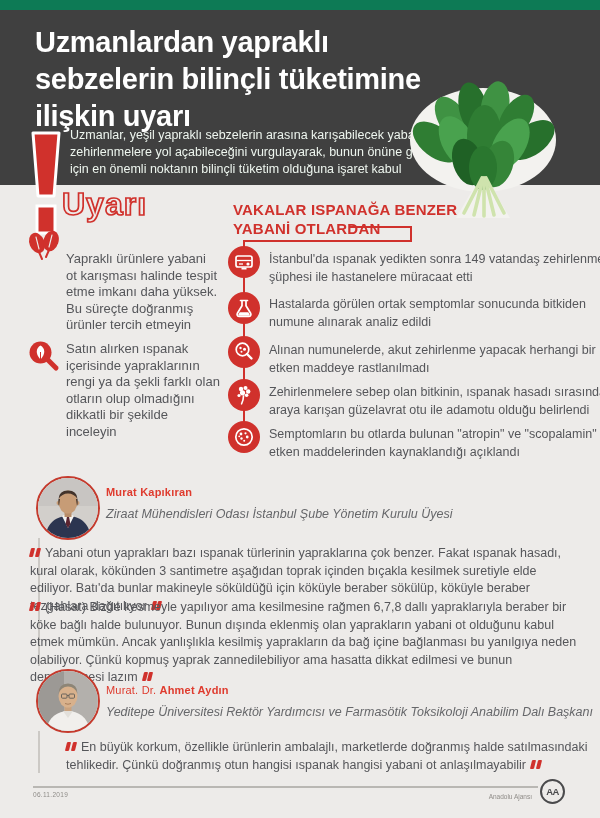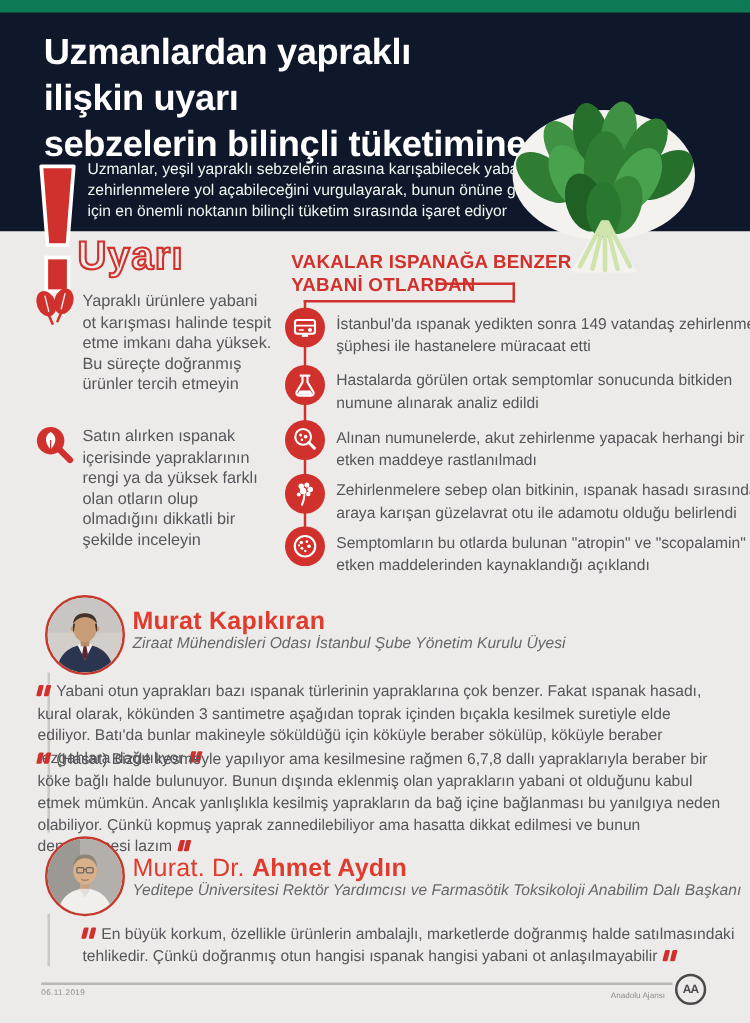--- a/index.html
+++ b/index.html
@@ -1,21 +1,21 @@
 <!DOCTYPE html>
 <html lang="tr"><head>
 <meta charset="utf-8">
 <style>
   html,body{margin:0;padding:0;}
   .canvas{position:relative;width:600px;height:818px;background:#edebe9;overflow:hidden;
           font-family:"Liberation Sans",sans-serif;color:#55565a;}
   .abs{position:absolute;}
 
   
-  .hdr{position:absolute;left:0;top:0;width:600px;height:185px;background:#0f172a;}
+  .hdr{position:absolute;left:0;top:0;width:600px;height:185px;background:#404040;}
   .hdr-strip{position:absolute;left:0;top:0;width:600px;height:10px;background:#0d7a55;}
   .title{position:absolute;left:35px;top:24px;color:#ffffff;font-size:29px;font-weight:bold;
          line-height:37px;letter-spacing:-0.3px;}
   .title span{display:block;}
   .subtitle{position:absolute;left:70px;top:127px;color:#eef6ef;font-size:12.5px;line-height:17px;}
   .subtitle span{display:block;}
 
   
   .excl{position:absolute;left:27px;top:130px;}
   .uyari{position:absolute;left:62px;top:186px;font-size:32px;font-weight:bold;
@@ -29,21 +29,21 @@
   .cases-title{position:absolute;left:233px;top:200px;width:240px;font-size:15px;font-weight:bold;
                color:#d0312c;line-height:19px;letter-spacing:0.2px;}
   .conn{position:absolute;background:#d0312c;}
   .case-icon{position:absolute;left:228px;width:32px;height:32px;}
   .case-text{position:absolute;left:269px;width:340px;font-size:12.5px;line-height:18px;color:#55565a;}
 
   
   .avatar{position:absolute;left:36px;width:60px;height:60px;border-radius:50%;
           border:2px solid #c53a2d;box-shadow:inset 0 0 0 2.5px #ffffff;overflow:hidden;background:#d7d4d0;}
   .avatar svg{display:block;width:60px;height:60px;}
-  .ename{position:absolute;left:106px;font-size:20px;font-weight:bold;color:#df3b2e;letter-spacing:0.2px;}
+  .ename{position:absolute;left:106px;font-size:11px;font-weight:bold;color:#df3b2e;letter-spacing:0.2px;}
   .ename .prefix{font-weight:normal;}
   .erole{position:absolute;left:106px;font-size:12.5px;font-style:italic;color:#66676a;}
   .vline{position:absolute;left:38px;width:2px;background:#ccc9c5;}
   .quote{position:absolute;left:30px;font-size:12.5px;line-height:17.5px;color:#55565a;}
   .qm{display:inline-block;width:12px;height:9px;position:relative;margin-right:3px;}
   .qm i{position:absolute;top:0;left:0;width:3.5px;height:9px;background:#d0312c;
         transform:skewX(-14deg);border-radius:1px;}
   .qm i+i{left:5.5px;}
   .qm.end{margin-left:5px;margin-right:0;}
 
@@ -57,27 +57,27 @@
 </style>
 </head>
 <body>
 
 <div class="canvas">
 
   <div class="hdr">
     <div class="hdr-strip"></div>
     <h1 class="title" style="margin:0;font-size:29px;">
       <span>Uzmanlardan yapraklı</span>
+      <span>sebzelerin bilinçli tüketimine</span>
       <span>ilişkin uyarı</span>
-      <span>sebzelerin bilinçli tüketimine</span>
     </h1>
     <div class="subtitle">
       <span>Uzmanlar, yeşil yapraklı sebzelerin arasına karışabilecek yabancı otların</span>
       <span>zehirlenmelere yol açabileceğini vurgulayarak, bunun önüne geçilebilmesi</span>
-      <span>için en önemli noktanın bilinçli tüketim sırasında işaret ediyor</span>
+      <span>için en önemli noktanın bilinçli tüketim olduğuna işaret kabul</span>
     </div>
   </div>
 
   <div class="abs" style="left:398px;top:80px;">
     <svg width="170" height="140" viewBox="0 0 170 140">
       <ellipse cx="85" cy="60" rx="73" ry="52" fill="#f3f2ef"></ellipse>
       <path d="M58 138 L85 92 L112 138 Z" fill="#f3f2ef"></path>
       <g>
         <ellipse cx="38" cy="62" rx="15" ry="27" fill="#2f7d33" transform="rotate(-52 38 62)"></ellipse>
         <ellipse cx="55" cy="40" rx="14" ry="26" fill="#3f9243" transform="rotate(-32 55 40)"></ellipse>
@@ -120,31 +120,31 @@
       <g stroke="#d0312c" stroke-width="2" stroke-linecap="round">
         <line x1="13" y1="22" x2="16" y2="29"></line>
         <line x1="23" y1="20" x2="20" y2="27"></line>
       </g>
       <g stroke="#edebe9" stroke-width="1.1" stroke-linecap="round">
         <line x1="10" y1="7" x2="13" y2="19"></line>
         <line x1="26" y1="5" x2="23" y2="17"></line>
       </g>
     </svg>
   </div>
-  <div class="warn-text" style="top:233px;">Yapraklı ürünlere yabani ot karışması halinde tespit etme imkanı daha yüksek. Bu süreçte doğranmış ürünler tercih etmeyin</div>
+  <div class="warn-text" style="top:251px;">Yapraklı ürünlere yabani ot karışması halinde tespit etme imkanı daha yüksek. Bu süreçte doğranmış ürünler tercih etmeyin</div>
 
   <div class="wicon" style="top:338px;">
     <svg width="36" height="36" viewBox="0 0 36 36">
       <line x1="22" y1="22" x2="30" y2="30" stroke="#d0312c" stroke-width="5" stroke-linecap="round"></line>
       <circle cx="14.5" cy="14.5" r="11" fill="#d0312c"></circle>
       <path d="M14.5 7.5 C19 10 20 15.5 14.5 21.5 C9 15.5 10 10 14.5 7.5 Z" fill="#ffffff"></path>
       <line x1="14.5" y1="14" x2="14.5" y2="22" stroke="#d0312c" stroke-width="1"></line>
     </svg>
   </div>
-  <div class="warn-text" style="top:341px;">Satın alırken ıspanak içerisinde yapraklarının rengi ya da yüksek farklı olan otların olup olmadığını dikkatli bir şekilde inceleyin</div>
+  <div class="warn-text" style="top:341px;">Satın alırken ıspanak içerisinde yapraklarının rengi ya da şekli farklı olan otların olup olmadığını dikkatli bir şekilde inceleyin</div>
 
   <div class="cases-title">VAKALAR ISPANAĞA BENZER YABANİ OTLARDAN</div>
   <div class="conn" style="left:350px;top:226px;width:62px;height:2px;"></div>
   <div class="conn" style="left:410px;top:226px;width:2px;height:16px;"></div>
   <div class="conn" style="left:243px;top:240px;width:169px;height:2px;"></div>
   <div class="conn" style="left:243px;top:240px;width:2px;height:198px;"></div>
 
   <div class="case-icon" style="top:246px;">
     <svg width="32" height="32" viewBox="0 0 32 32">
       <circle cx="16" cy="16" r="16" fill="#d0312c"></circle>

